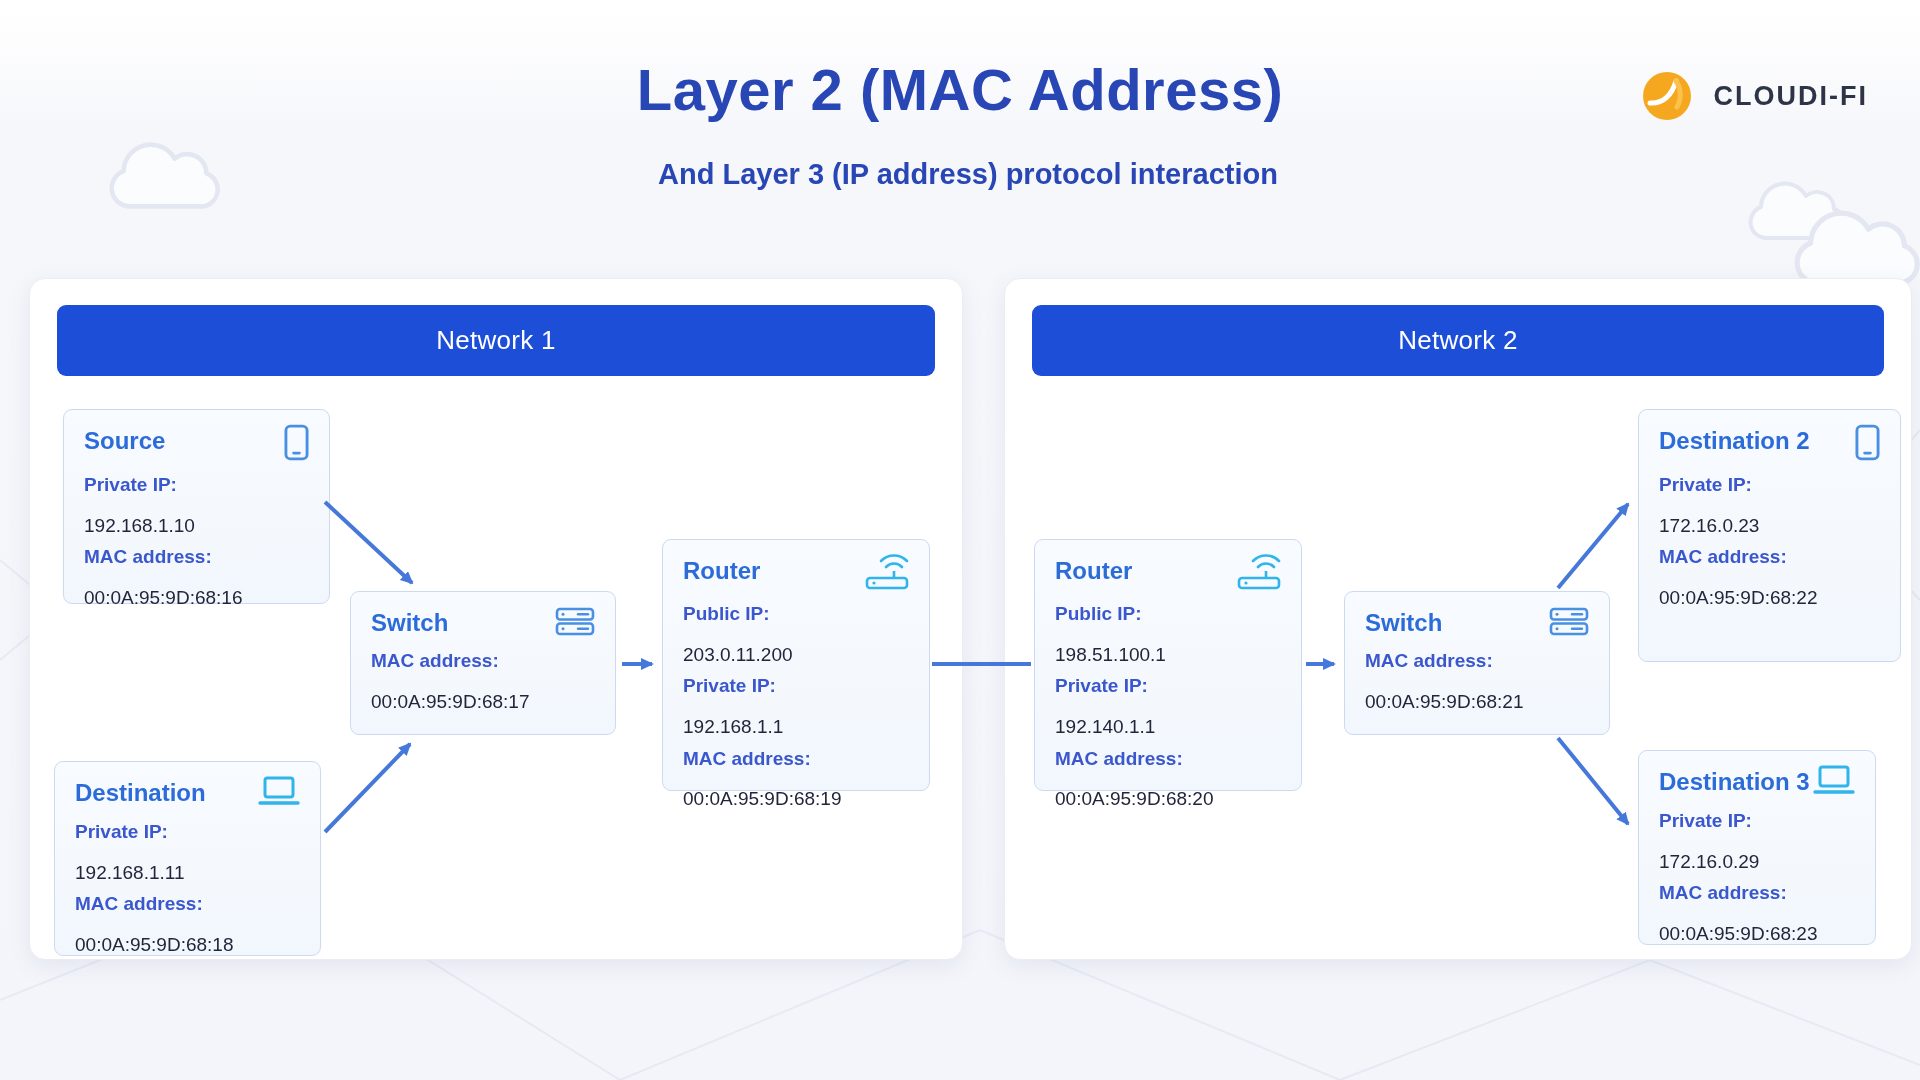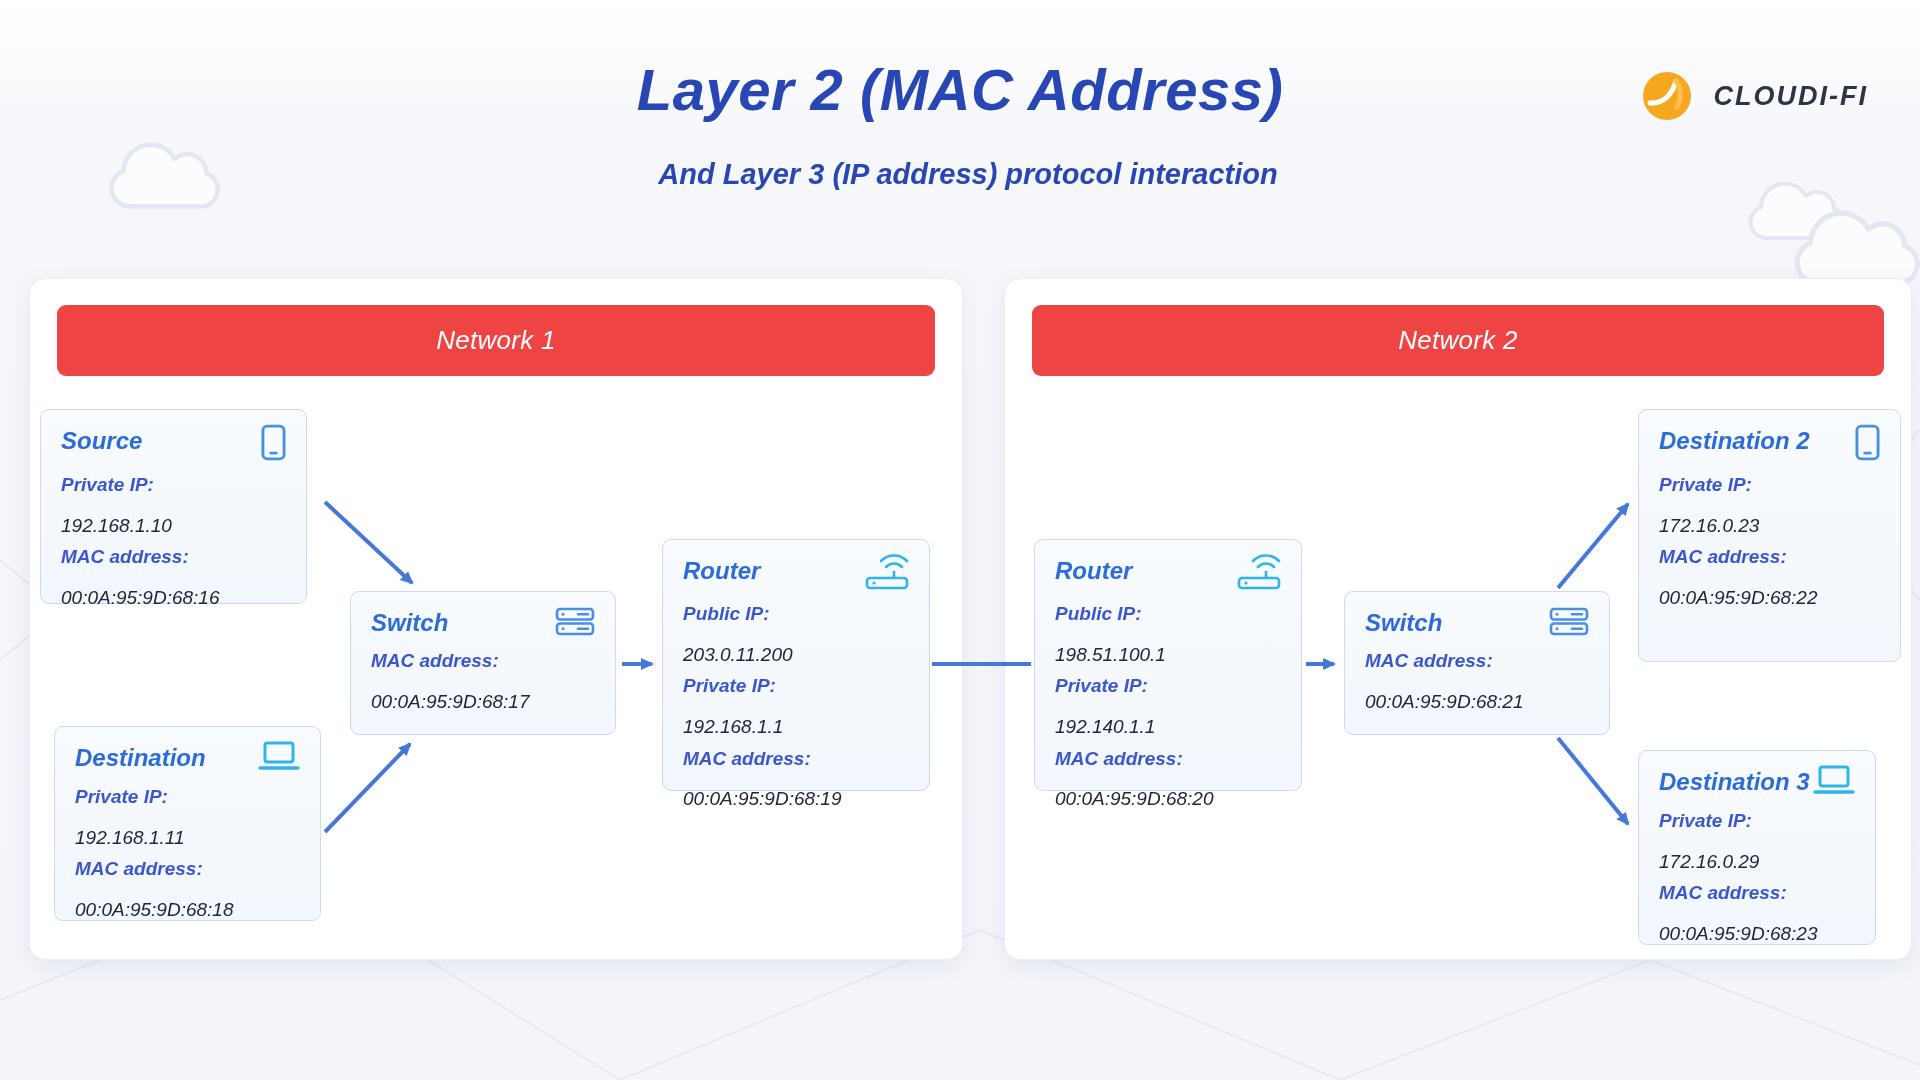--- a/index.html
+++ b/index.html
@@ -2,21 +2,21 @@
 <html><head>
 <meta charset="utf-8">
 <style>
   * { margin:0; padding:0; box-sizing:border-box; }
   html,body { width:1920px; height:1080px; }
   body {
     font-family:"Liberation Sans", sans-serif;
     background:linear-gradient(180deg,#ffffff 0px,#fdfdfe 40px,#f6f7fb 130px,#f3f5fa 100%);
     position:relative; overflow:hidden;
   }
-  .page { position:absolute; inset:0; width:1920px; height:1080px;font-style:italic; }
+  .page { position:absolute; inset:0; width:1920px; height:1080px; }
   .bg-svg, .arrows { position:absolute; left:0; top:0; width:1920px; height:1080px; pointer-events:none; }
   .arrows { z-index:5; }
 
   .title {
     position:absolute; top:56px; left:0; width:100%; text-align:center;
     font-size:58px; font-weight:bold; color:#2946b5; letter-spacing:.5px;
   }
   .subtitle {
     position:absolute; top:158px; left:8px; width:100%; text-align:center;
     font-size:29px; font-weight:bold; color:#2946b5;
@@ -26,21 +26,21 @@
 
   .panel {
     position:absolute; background:#ffffff; border-radius:16px;
     border:1px solid #ececf4; box-shadow:0 6px 22px rgba(90,100,150,.10); z-index:1;
   }
   .panel1 { left:29px;  top:278px; width:934px; height:682px; }
   .panel2 { left:1004px; top:278px; width:908px; height:682px; }
 
   .net-bar {
     position:absolute; top:26px; left:27px; right:27px; height:71px;
-    background:#ef4444; border-radius:9px; color:#ffffff; font-size:26px;
+    background:#1d4ed8; border-radius:9px; color:#ffffff; font-size:26px;
     display:flex; align-items:center; justify-content:center; letter-spacing:.3px;
   }
 
   .node {
     position:absolute; z-index:2;
     background:linear-gradient(180deg,#f8fbff,#f2f7fd);
     border:1px solid #ccdaf1; border-radius:9px; padding:14px 20px;
   }
   .node-head { display:flex; justify-content:space-between; align-items:flex-start; margin-bottom:8px; }
   .node-title { font-size:24px; font-weight:bold; color:#2c6cd9; padding-top:3px; }
@@ -88,41 +88,41 @@
     <span class="brand-name">CLOUDI-FI</span>
   </div>
 
   <section class="panel panel1">
     <div class="net-bar">Network 1</div>
   </section>
   <section class="panel panel2">
     <div class="net-bar">Network 2</div>
   </section>
 
-  <div class="node" style="left:40px; top:409px; width:267px; height:195px;">
+  <div class="node" style="left:63px; top:409px; width:267px; height:195px;">
     <div class="node-head">
       <span class="node-title">Source</span>
       <span class="node-icon">
         <svg width="25" height="37" viewBox="0 0 26 38">
           <rect x="2" y="2" width="22" height="34" rx="4.5" fill="none" stroke="#4a90e2" stroke-width="3"></rect>
           <line x1="10" y1="30" x2="16" y2="30" stroke="#4a90e2" stroke-width="3" stroke-linecap="round"></line>
         </svg>
       </span>
     </div>
     <div class="field">
       <div class="f-label">Private IP:</div>
       <div class="f-value">192.168.1.10</div>
     </div>
     <div class="field">
       <div class="f-label">MAC address:</div>
       <div class="f-value">00:0A:95:9D:68:16</div>
     </div>
   </div>
 
-  <div class="node" style="left:54px; top:726px; width:267px; height:195px;">
+  <div class="node" style="left:54px; top:761px; width:267px; height:195px;">
     <div class="node-head">
       <span class="node-title">Destination</span>
       <span class="node-icon">
         <svg width="42" height="32" viewBox="0 0 42 32">
           <rect x="7" y="2" width="28" height="19" rx="2.5" fill="none" stroke="#2fb5ea" stroke-width="3"></rect>
           <line x1="2" y1="27" x2="40" y2="27" stroke="#2fb5ea" stroke-width="3.4" stroke-linecap="round"></line>
         </svg>
       </span>
     </div>
     <div class="field">

